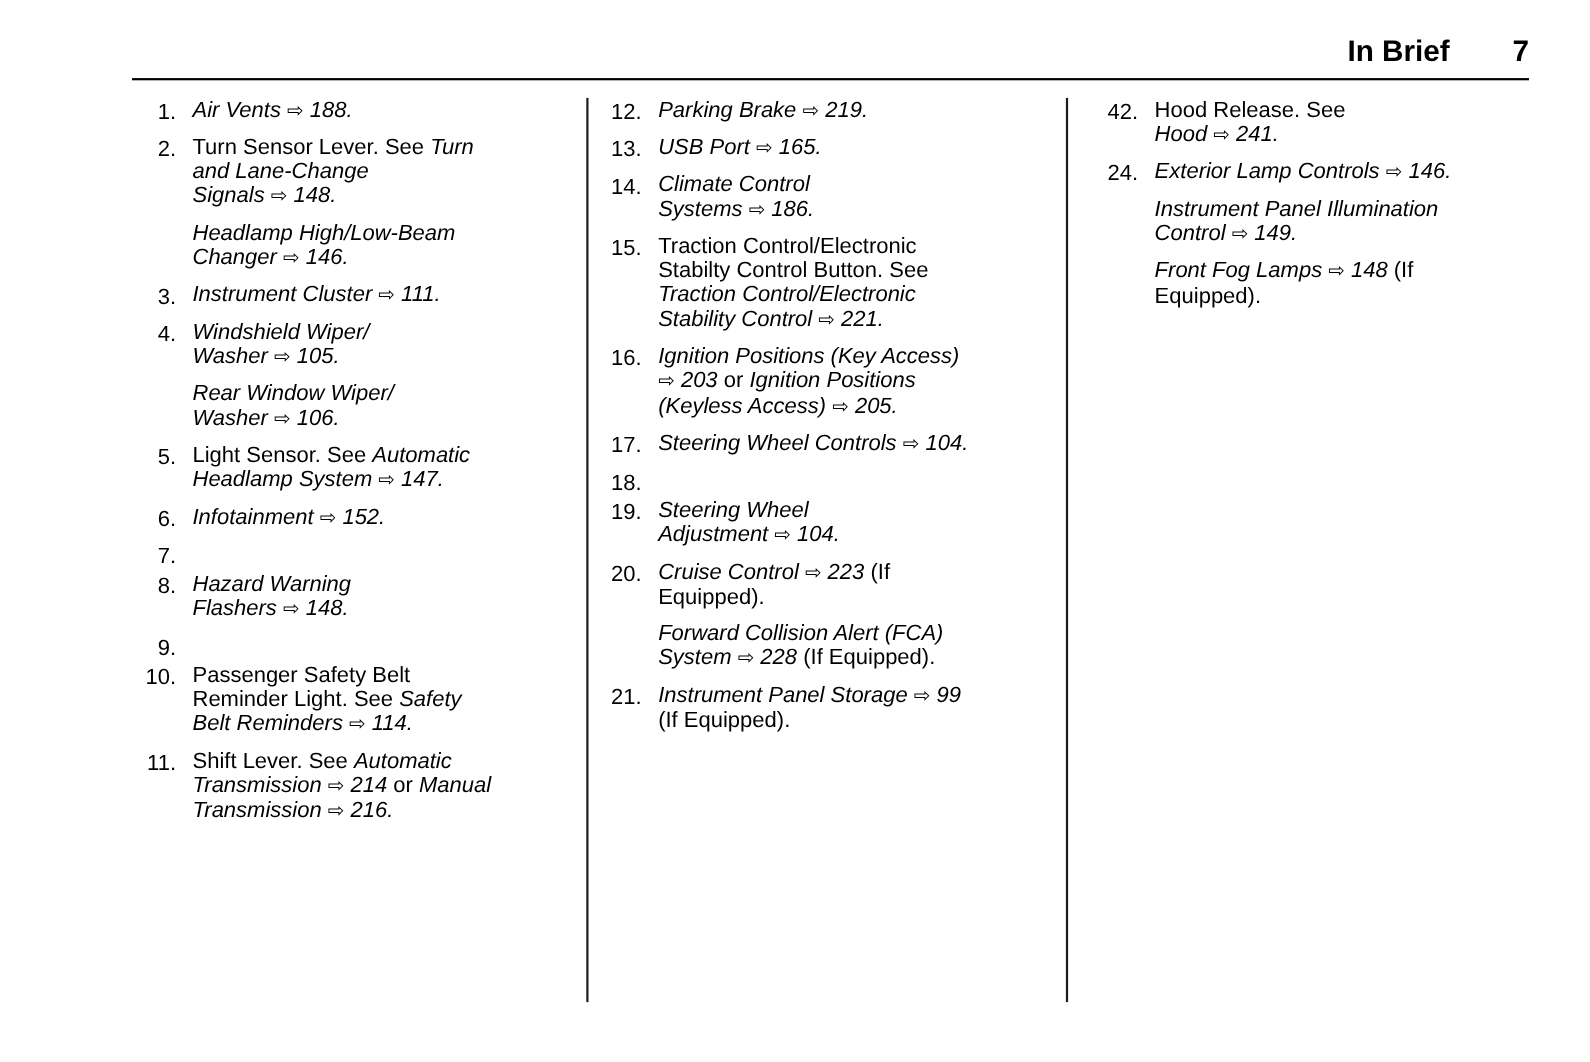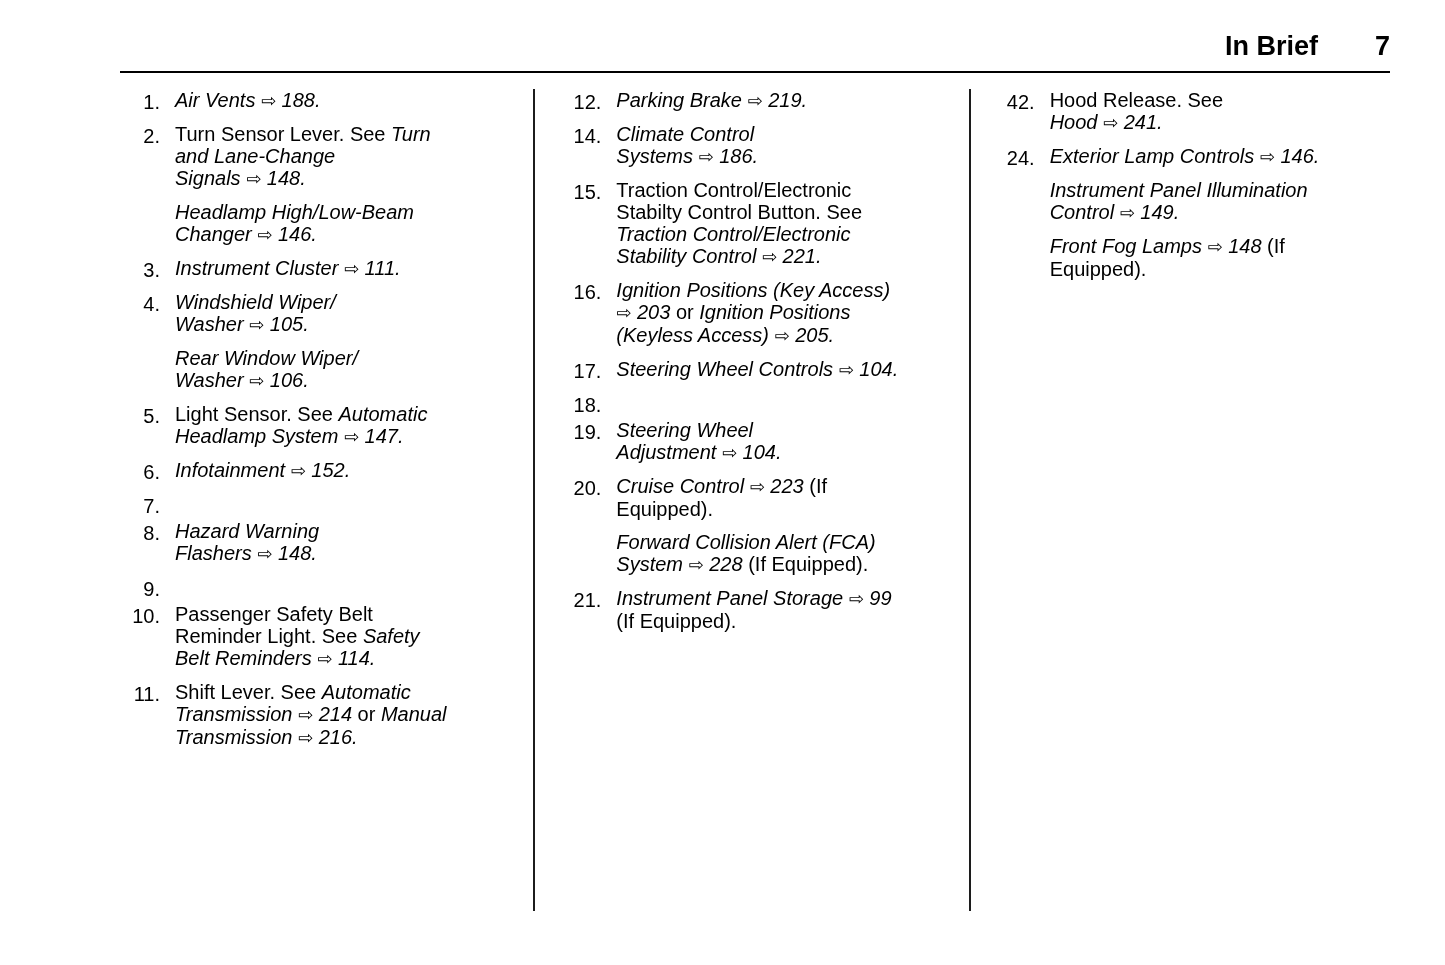--- a/index.html
+++ b/index.html
@@ -32,21 +32,21 @@
     margin-top: 7px;
   }
   .cols {
     display: flex;
     margin-top: 16px;
     min-height: 822px;
     align-items: stretch;
   }
   .col { box-sizing: border-box; }
   .col-1 { width: 414px; padding-right: 18px; }
-  .col-2 { width: 436px; border-left: 2px solid #1c1c1c; padding-left: 26px; padding-right: 16px; }
+  .col-2 { width: 436px; border-left: 2px solid #1c1c1c; padding-left: 8px; padding-right: 16px; }
   .col-3 { width: 422px; border-left: 2px solid #1c1c1c; padding-left: 24px; }
   .item {
     display: flex;
     margin: 0;
   }
   .num {
     flex: none;
     width: 40px;
     margin-right: 15px;
     text-align: right;
@@ -156,20 +156,26 @@
         </div>
       </div>
     <div class="col col-2">
         <div class="item">
           <div class="num">12.</div>
           <div class="ibody">
             <p><span class="it">Parking Brake <span class="arrow">⇨</span> 219.</span></p>
           </div>
         </div>
         <div class="item">
+          <div class="num">13.</div>
+          <div class="ibody">
+            <p><span class="it">USB Port <span class="arrow">⇨</span> 165.</span></p>
+          </div>
+        </div>
+        <div class="item">
           <div class="num">14.</div>
           <div class="ibody">
             <p><span class="it">Climate Control
 Systems <span class="arrow">⇨</span> 186.</span></p>
           </div>
         </div>
         <div class="item">
           <div class="num">15.</div>
           <div class="ibody">
             <p><span>Traction Control/Electronic

